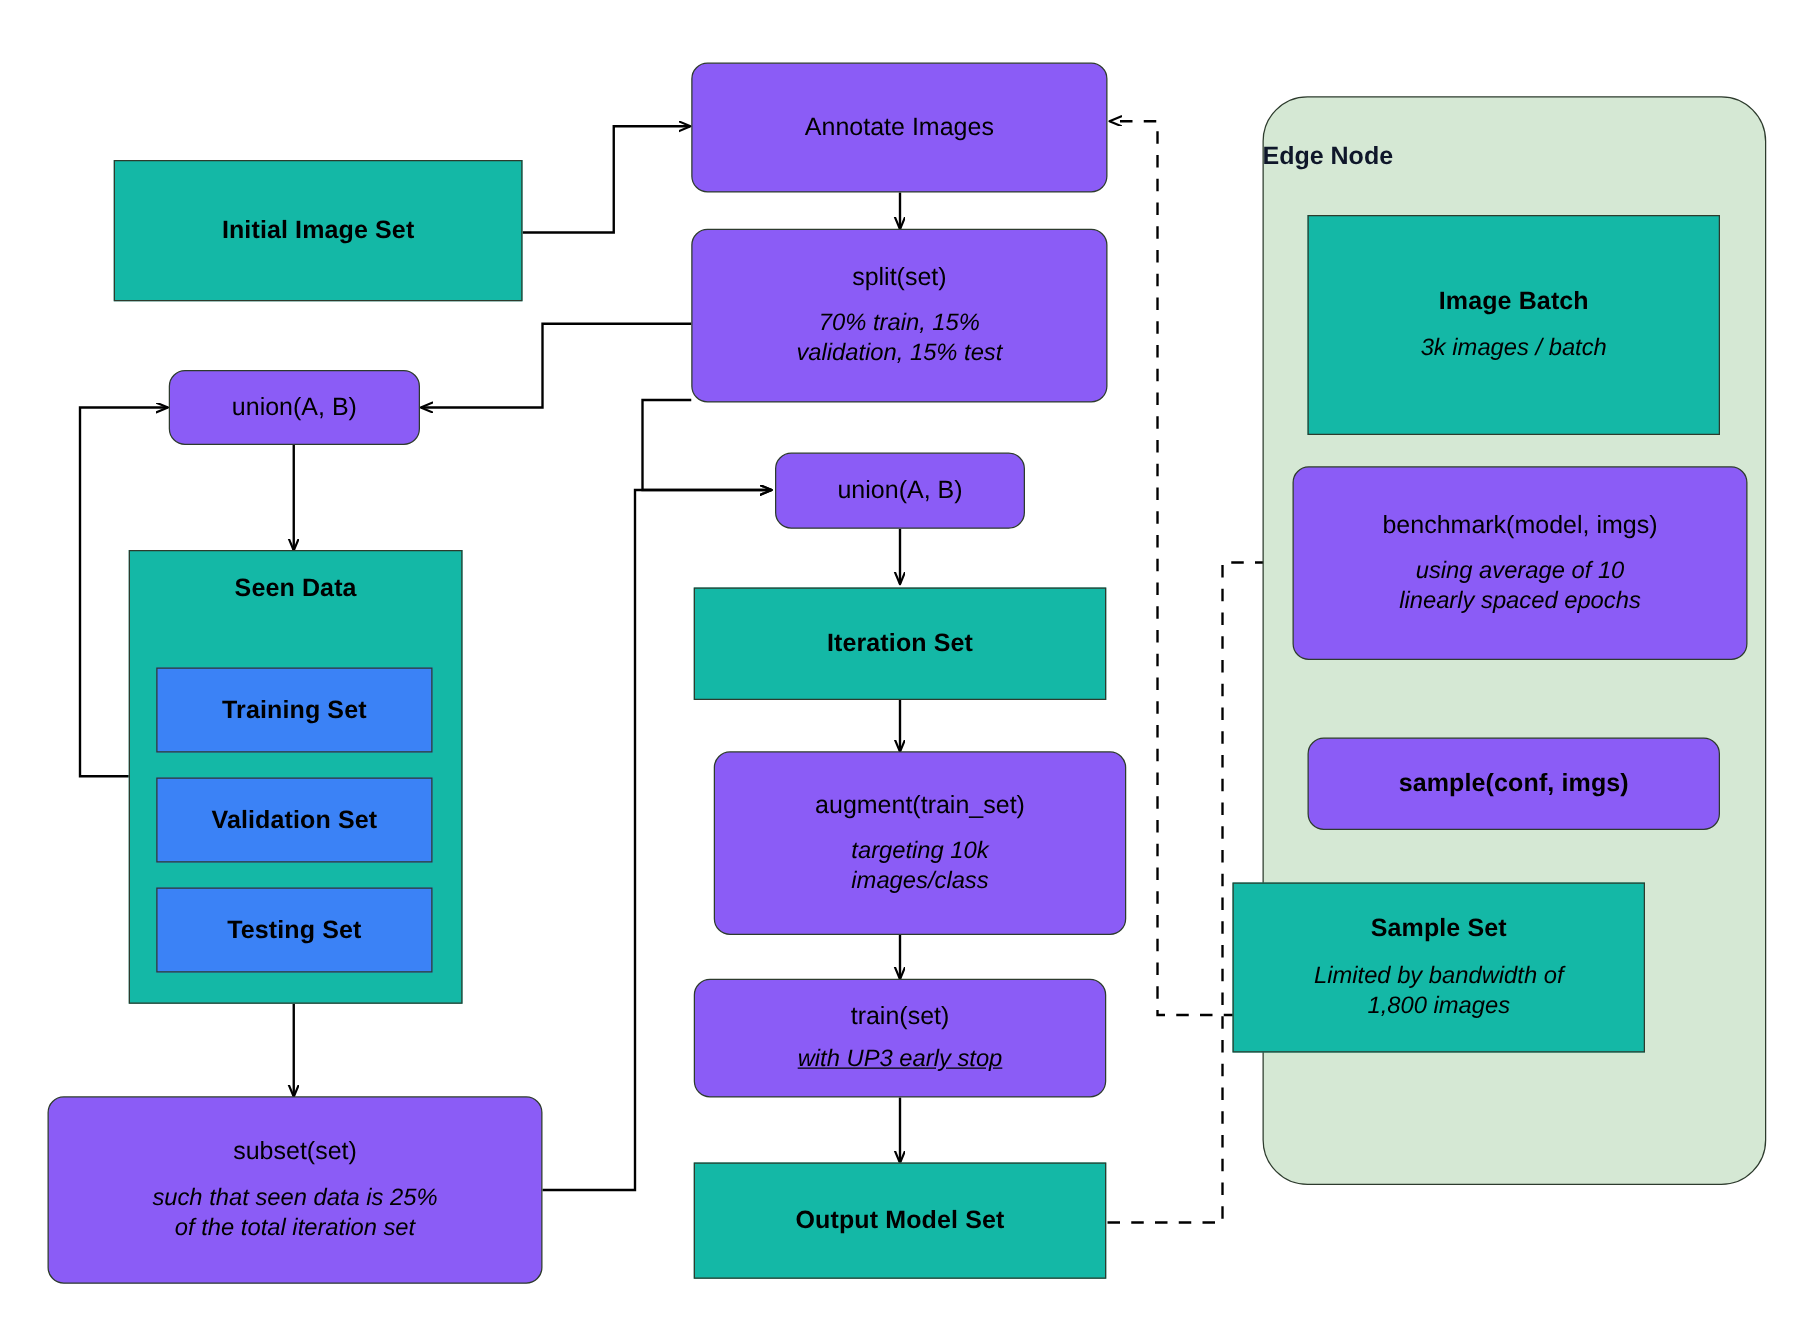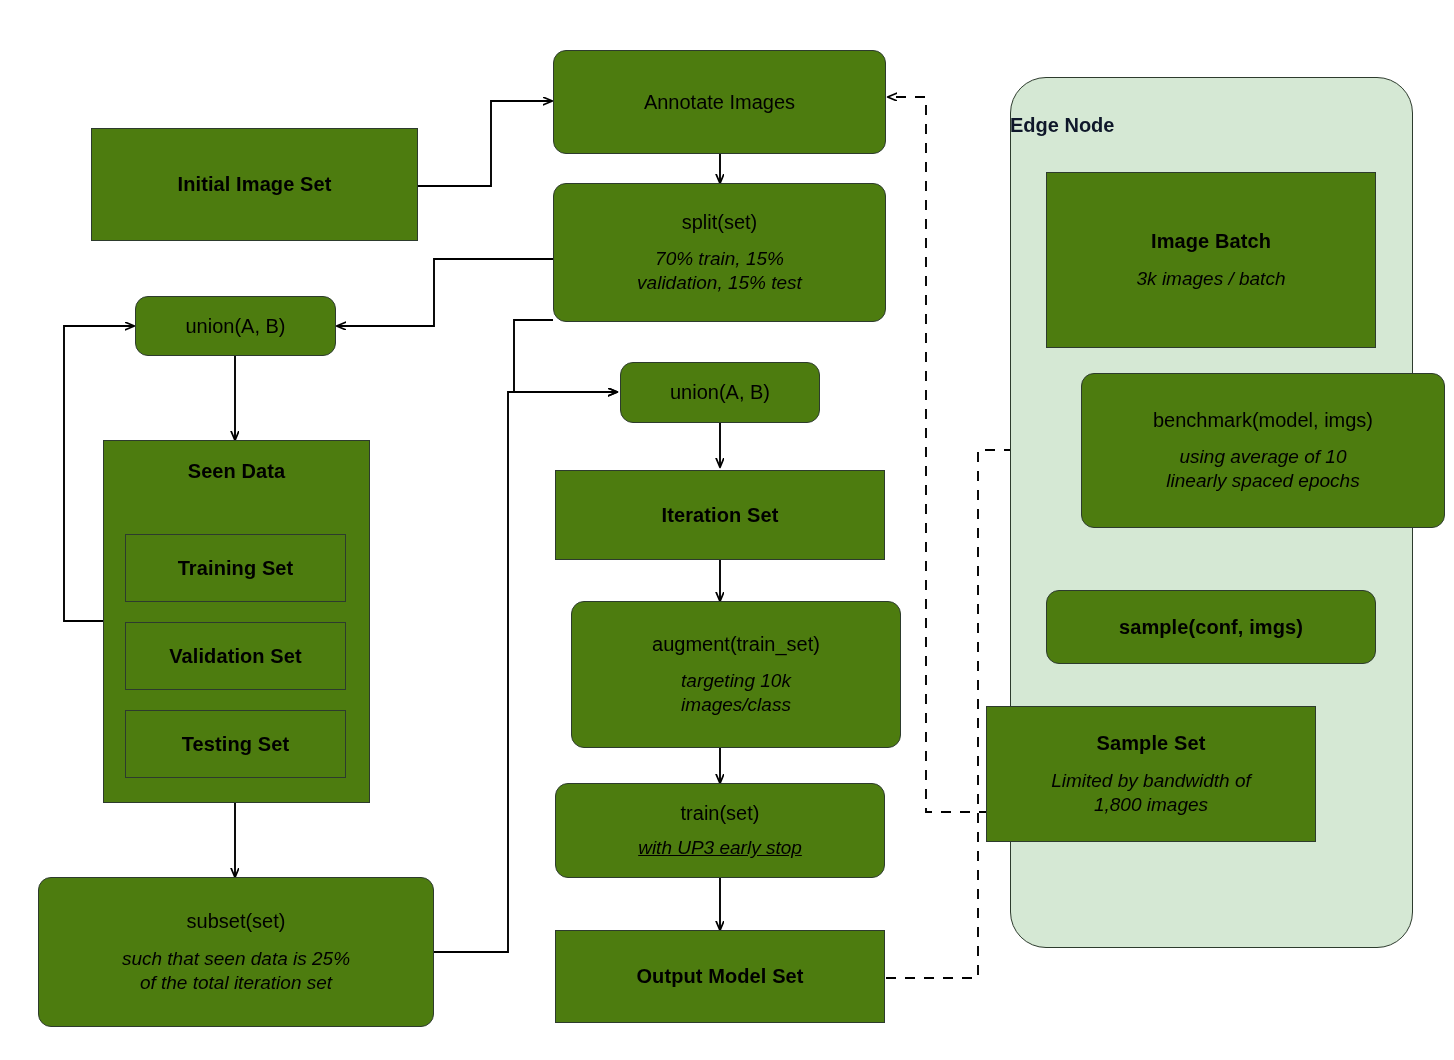--- a/index.html
+++ b/index.html
@@ -36,23 +36,23 @@
     padding: 4px 8px;
   }
   .rect {
     border: 1.6px solid #2d3b2d;
     border-radius: 0;
   }
   .round {
     border: 1.6px solid #2d3b2d;
     border-radius: 13px;
   }
-  .fill-blue  { background: #4d7c0f; }
-  .fill-yellow{ background: #4d7c0f; }
-  .fill-pink  { background: #4d7c0f; }
+  .fill-blue  { background: #14b8a6; }
+  .fill-yellow{ background: #8b5cf6; }
+  .fill-pink  { background: #3b82f6; }
   .fill-green { background: #d5e8d4; }
 
   .t-bold {
     font-weight: bold;
     font-size: 20px;
     line-height: 1.22;
     letter-spacing: 0.1px;
   }
   .t-plain {
     font-weight: normal;
@@ -191,21 +191,21 @@
 
   <div class="node rect fill-blue" style="left:555px; top:930px; width:330px; height:93px;">
     <div class="t-bold">Output Model Set</div>
   </div>
 
   <div class="node rect fill-blue" style="left:1046px; top:172px; width:330px; height:176px;">
     <div class="t-bold">Image Batch</div>
     <div class="t-italic">3k images / batch</div>
   </div>
 
-  <div class="node round fill-yellow" style="left:1081px; top:373px; width:364px; height:155px;align-items:center;">
+  <div class="node round fill-yellow" style="left:1034px; top:373px; width:364px; height:155px;align-items:center;">
     <div class="t-plain">benchmark(model, imgs)</div>
     <div class="t-italic">using average of 10</div>
     <div class="t-italic" style="margin-top:0">linearly spaced epochs</div>
   </div>
 
   <div class="node round fill-yellow" style="left:1046px; top:590px; width:330px; height:74px;">
     <div class="t-bold">sample(conf, imgs)</div>
   </div>
 
   <div class="node rect fill-blue" style="left:986px; top:706px; width:330px; height:136px;justify-content:center;">

